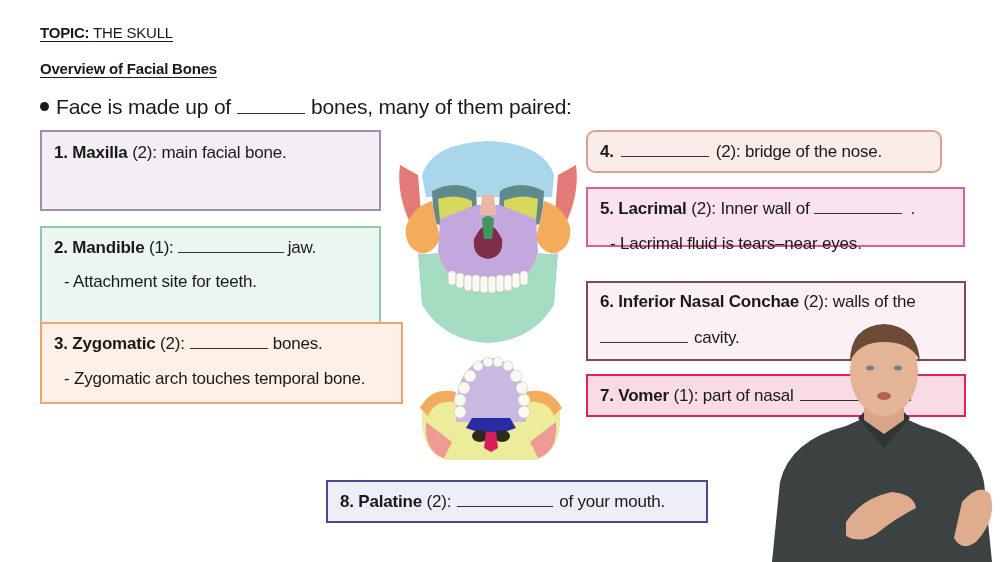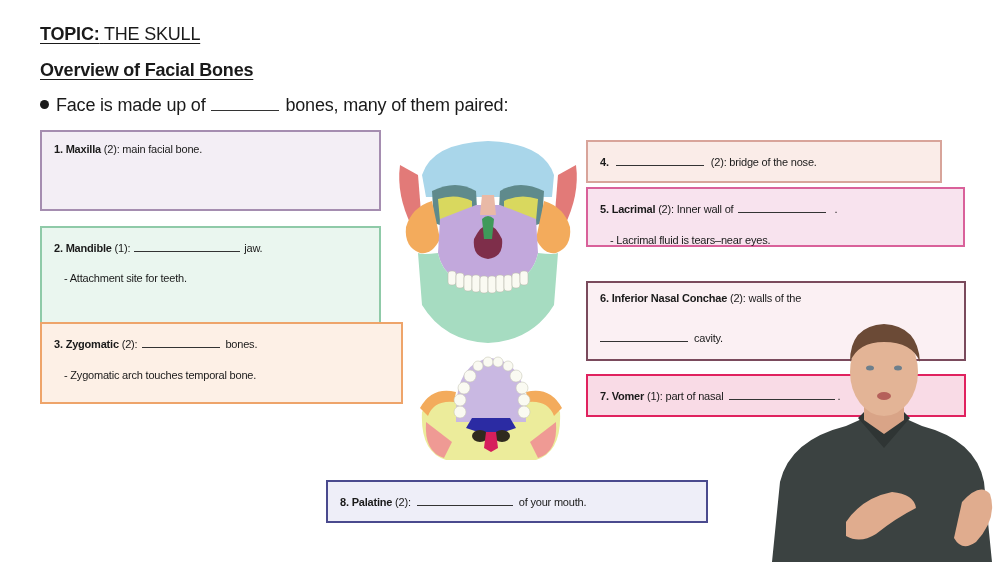--- a/index.html
+++ b/index.html
@@ -1,24 +1,24 @@
 <!DOCTYPE html>
 <html><head>
   <meta charset="utf-8">
   <style>
     * { box-sizing: border-box; margin: 0; padding: 0; }
     html, body { width: 1000px; height: 562px; overflow: hidden; background: #ffffff; }
     body { position: relative; font-family: "Liberation Sans", sans-serif; color: #1a1a1a; }
     .abs { position: absolute; }
-    .heading { font-size: 18px; text-decoration: underline; text-underline-offset: 3px; letter-spacing: -0.2px; }
+    .heading { font-size: 15px; text-decoration: underline; text-underline-offset: 3px; letter-spacing: -0.2px; }
     .heading b { font-weight: bold; }
-    .bullet-line { font-size: 18px; letter-spacing: -0.2px; }
+    .bullet-line { font-size: 21px; letter-spacing: -0.2px; }
     .bullet-dot { display: inline-block; width: 9px; height: 9px; border-radius: 50%; background: #1a1a1a; margin-right: 7px; vertical-align: middle; position: relative; top: -2px; }
     .blank { display: inline-block; border-bottom: 1.3px solid #333; height: 14px; vertical-align: baseline; margin: 0 3px; }
-    .card { position: absolute; border: 2px solid; font-size: 11px; letter-spacing: -0.2px; padding: 0 12px; }
+    .card { position: absolute; border: 2px solid; font-size: 17px; letter-spacing: -0.2px; padding: 0 12px; }
     .card .line { position: absolute; left: 12px; white-space: nowrap; }
     .card .sub { left: 22px; }
     .card b { font-weight: bold; }
     .skull-wrap, .palate-wrap, .presenter-wrap { position: absolute; }
   </style>
 </head>
 <body>
 
 <div class="abs heading" style="left:40px; top:24px;">
   <b>TOPIC:</b>
@@ -54,21 +54,21 @@
   <div class="line" style="top:10px;">
     <b>3.</b>
     <b>Zygomatic</b>
     <span>(2):</span><span class="blank" style="width:78px; margin:0 5px;"></span><span>bones.</span>
   </div>
   <div class="line sub" style="top:45px;">
     <span>- Zygomatic arch touches temporal bone.</span>
   </div>
 </div>
 
-<div class="card" style="left:586px; top:140px; width:356px; height:43px; border-color:#d8a49a; background:#faece8;">
+<div class="card" style="left:586px; top:130px; width:356px; height:43px; border-color:#d8a49a; background:#faece8;border-radius:9px;">
   <div class="line" style="top:10px;">
     <b>4.</b><span class="blank" style="width:88px; margin:0 7px;"></span><span>(2):</span>
     <span>bridge of the nose.</span>
   </div>
 </div>
 
 <div class="card" style="left:586px; top:187px; width:379px; height:60px; border-color:#d9619a; background:#f8e3ee;">
   <div class="line" style="top:10px;">
     <b>5.</b>
     <b>Lacrimal</b>

